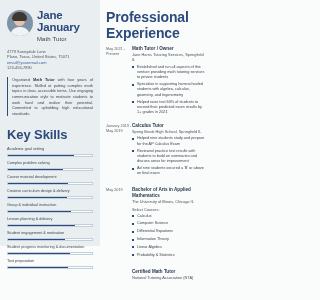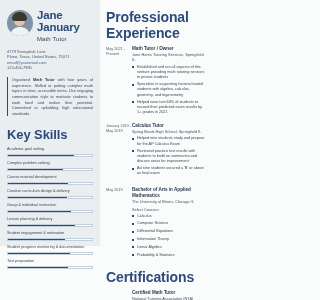--- a/index.html
+++ b/index.html
@@ -251,21 +251,20 @@
               <li class="course">Differential Equations</li>
               <li class="course">Information Theory</li>
               <li class="course">Linear Algebra</li>
               <li class="course">Probability &amp; Statistics</li>
             </ul>
         </div>
       </div>
     </div>
 
     <div class="sec">
-      <div class="sec-title">Certifications</div>
       <div id="cert-list">
           <div class="entry">
             <div class="when"></div>
             <div class="what">
               <div class="jtitle">Certified Math Tutor</div>
               <div class="jorg">National Tutoring Association (NTA)</div>
             </div>
           </div>
         </div>
     </div>

